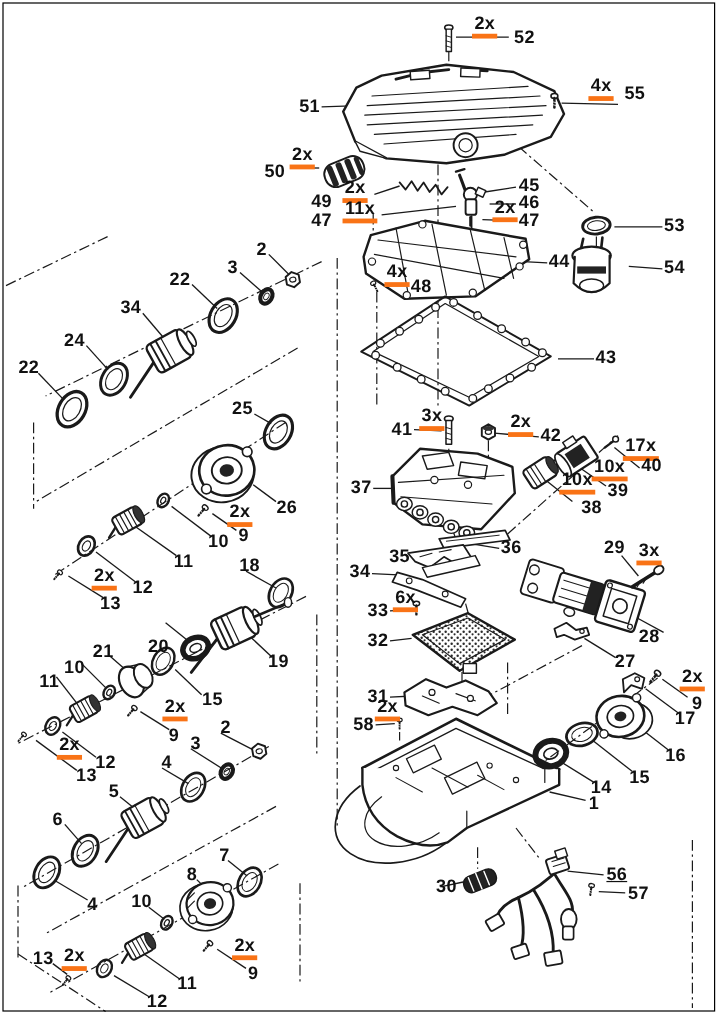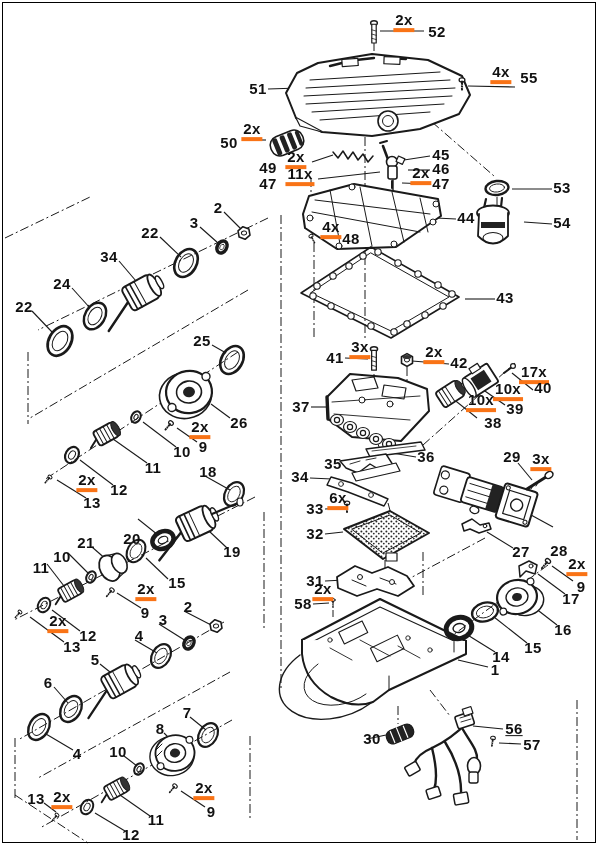--- a/index.html
+++ b/index.html
@@ -618,21 +618,21 @@
       <div class="callout" style="left: 301px; top: 407px;">37</div>
       <div class="callout" style="left: 493px; top: 423px;">38</div>
       <div class="callout" style="left: 512px; top: 457px;">29</div>
       <div class="callout qty" style="left: 541px; top: 461px;">3x</div>
       <div class="callout" style="left: 426px; top: 457px;">36</div>
       <div class="callout" style="left: 333px; top: 464px;">35</div>
       <div class="callout" style="left: 300px; top: 477px;">34</div>
       <div class="callout qty" style="left: 338px; top: 500px;">6x</div>
       <div class="callout" style="left: 315px; top: 509px;">33</div>
       <div class="callout" style="left: 315px; top: 534px;">32</div>
-      <div class="callout" style="left: 559px; top: 531px; margin-top: 20px;">28</div>
+      <div class="callout" style="left: 541px; top: 531px;">28</div>
       <div class="callout" style="left: 521px; top: 552px;">27</div>
       <div class="callout qty" style="left: 577px; top: 566px;">2x</div>
       <div class="callout" style="left: 581px; top: 587px;">9</div>
       <div class="callout" style="left: 571px; top: 599px;">17</div>
       <div class="callout" style="left: 563px; top: 630px;">16</div>
       <div class="callout" style="left: 533px; top: 648px;">15</div>
       <div class="callout" style="left: 501px; top: 657px; text-align: center;">14</div>
       <div class="callout" style="left: 495px; top: 670px;">1</div>
       <div class="callout" style="left: 315px; top: 581px;">31</div>
       <div class="callout qty" style="left: 323px; top: 591px;">2x</div>

